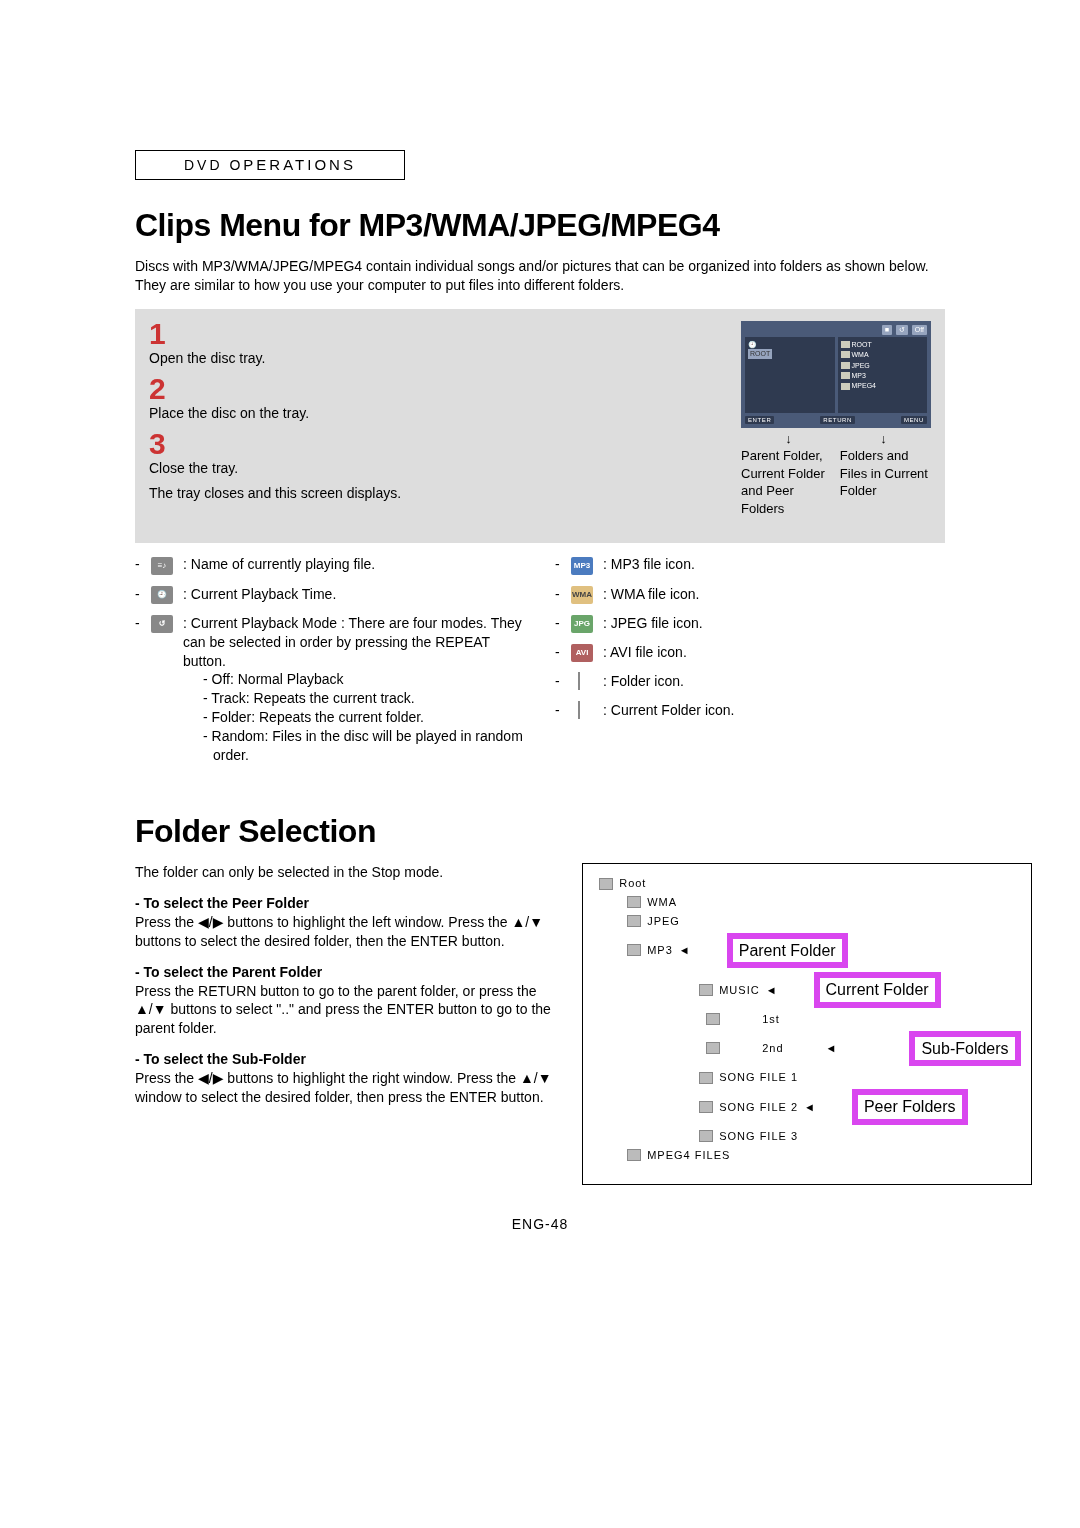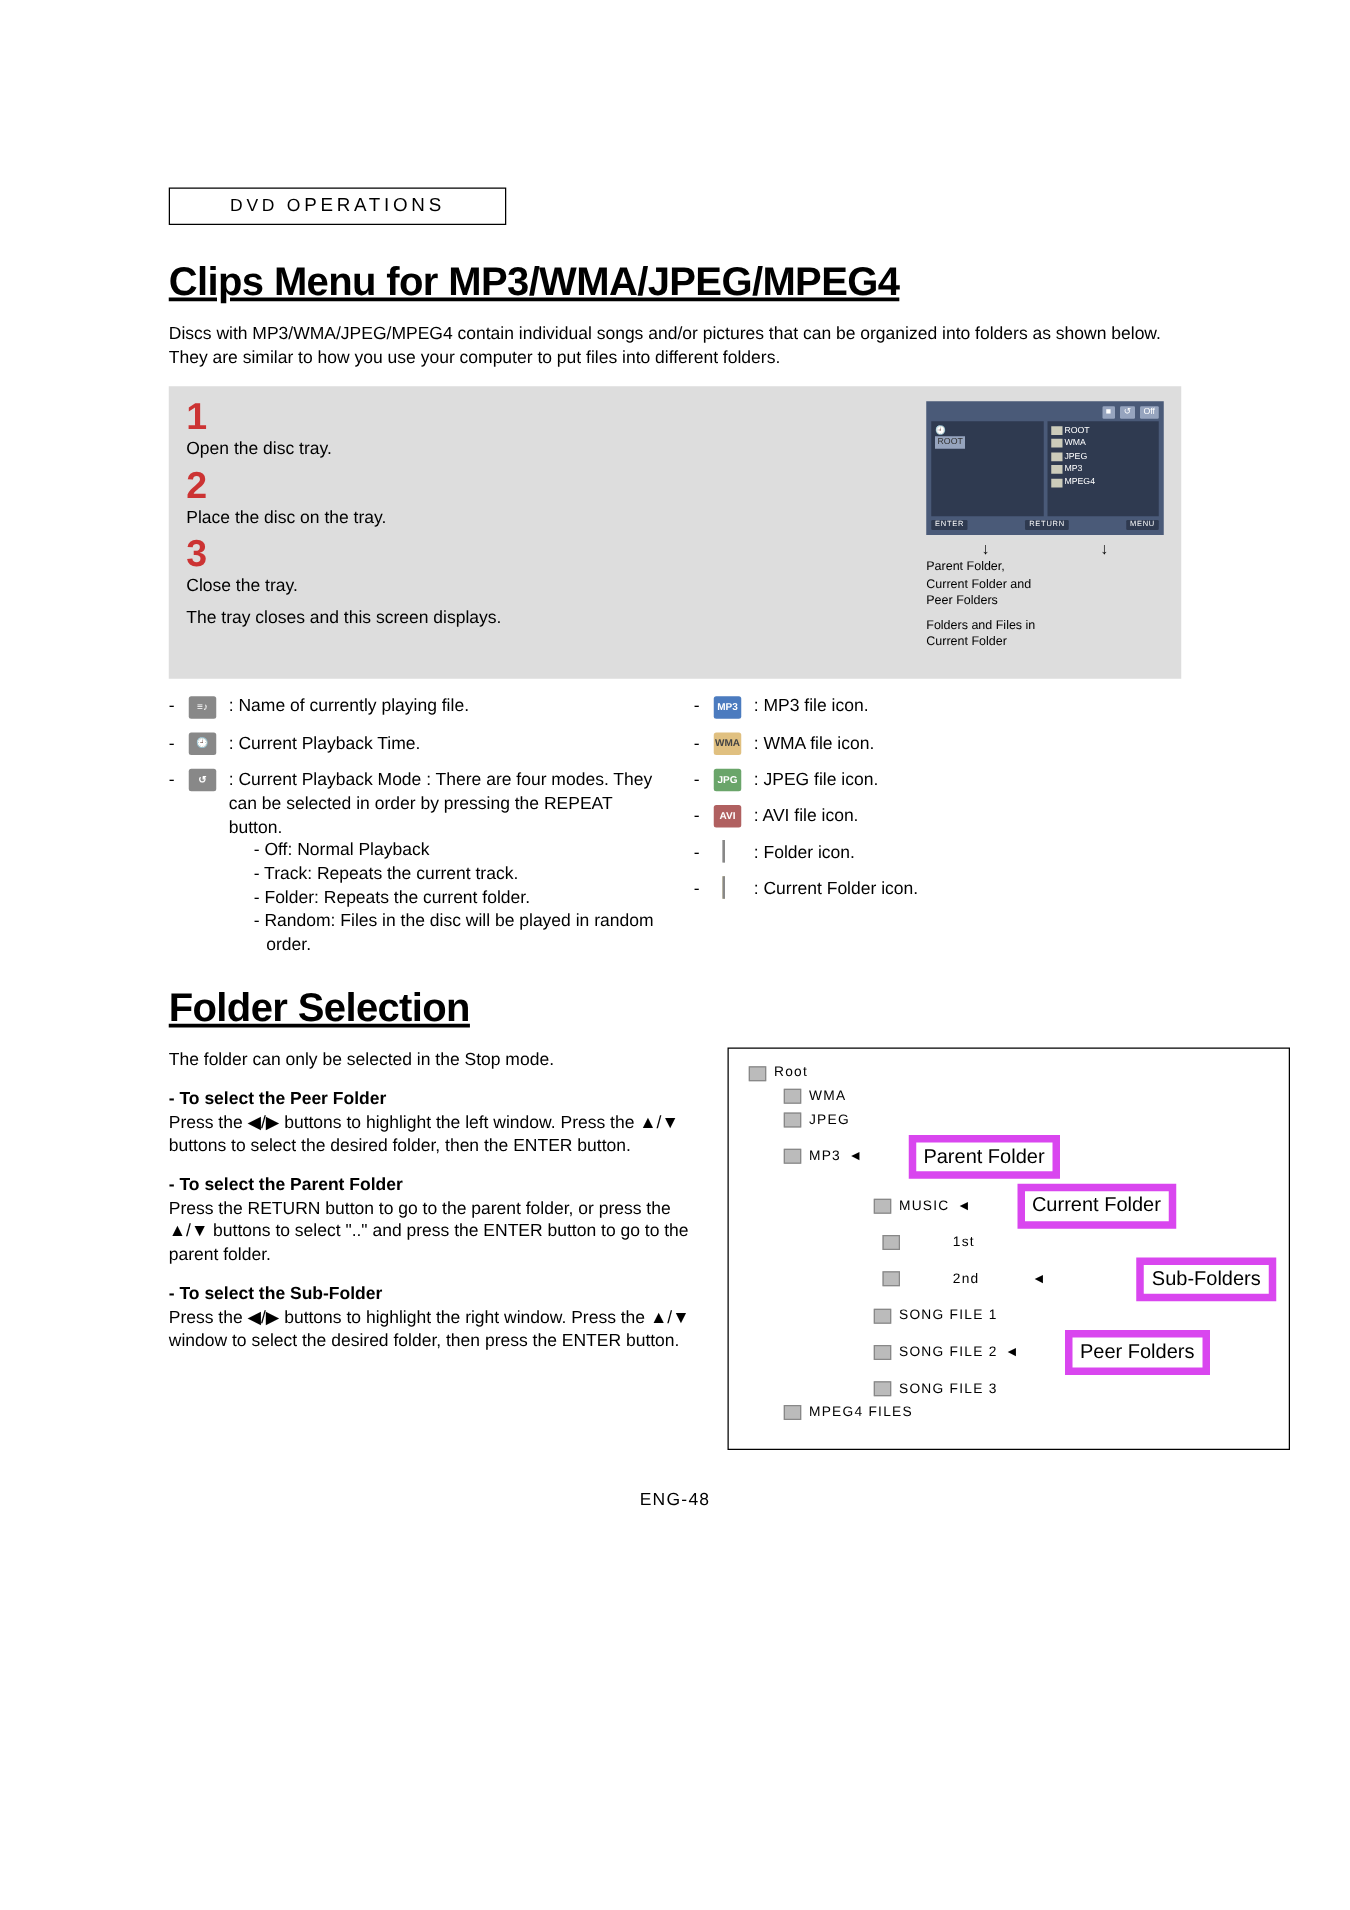--- a/index.html
+++ b/index.html
@@ -21,23 +21,22 @@
     letter-spacing: 3px;
     margin-bottom: 24px;
   }
   .section-box .sm { font-size: 15px; }
   h1 {
     font-family: Arial, Helvetica, sans-serif;
     font-weight: 900;
     font-size: 32px;
     margin: 0 0 10px 0;
     letter-spacing: -0.5px;
-    text-decoration: underline;
-  }
-  h1.second { margin-top: 10px; }
+  }
+  h1.second { margin-top: 35px; }
   .intro { margin-bottom: 14px; }
   .steps-wrap {
     background: #ddd;
     padding: 10px 14px 14px 14px;
     position: relative;
     min-height: 210px;
     margin-bottom: 12px;
   }
   .steps-wrap .stepnum {
     font-family: "Arial Black", Arial, sans-serif;
@@ -73,21 +72,21 @@
     flex: 1;
     padding: 3px;
     min-height: 70px;
   }
   .panel-l .phead, .panel-r .phead { background:#96a4be; color:#333; display:inline-block; padding:0 2px; margin-bottom:2px; }
   .panel-r .frow { display:flex; align-items:center; gap:2px; margin-bottom:1px; }
   .folder-chip { width:9px; height:7px; background:#ccb; display:inline-block; }
   .screen-bot { display:flex; justify-content:space-between; margin-top:3px; font-size:6px; }
   .screen-bot span { background:#2f3a50; padding:0 3px; border-radius:1px; letter-spacing:0.6px; }
   .arrow-row { display:flex; justify-content:space-around; margin-top:2px; font-size:13px; }
-  .caption-row { display:flex; justify-content:space-between; font-size:10px; gap:6px;flex-direction:column; }
+  .caption-row { display:flex; justify-content:space-between; font-size:13px; gap:6px; }
   .caption-row > div { width:48%; }
 
   .icon-cols {
     display: flex;
     gap: 30px;
     margin-bottom: 10px;
   }
   .icon-cols > div { flex: 1; }
   .icon-line { display:flex; align-items:flex-start; margin-bottom:10px; }
   .icon-line .dash { width:14px; flex:none; }

